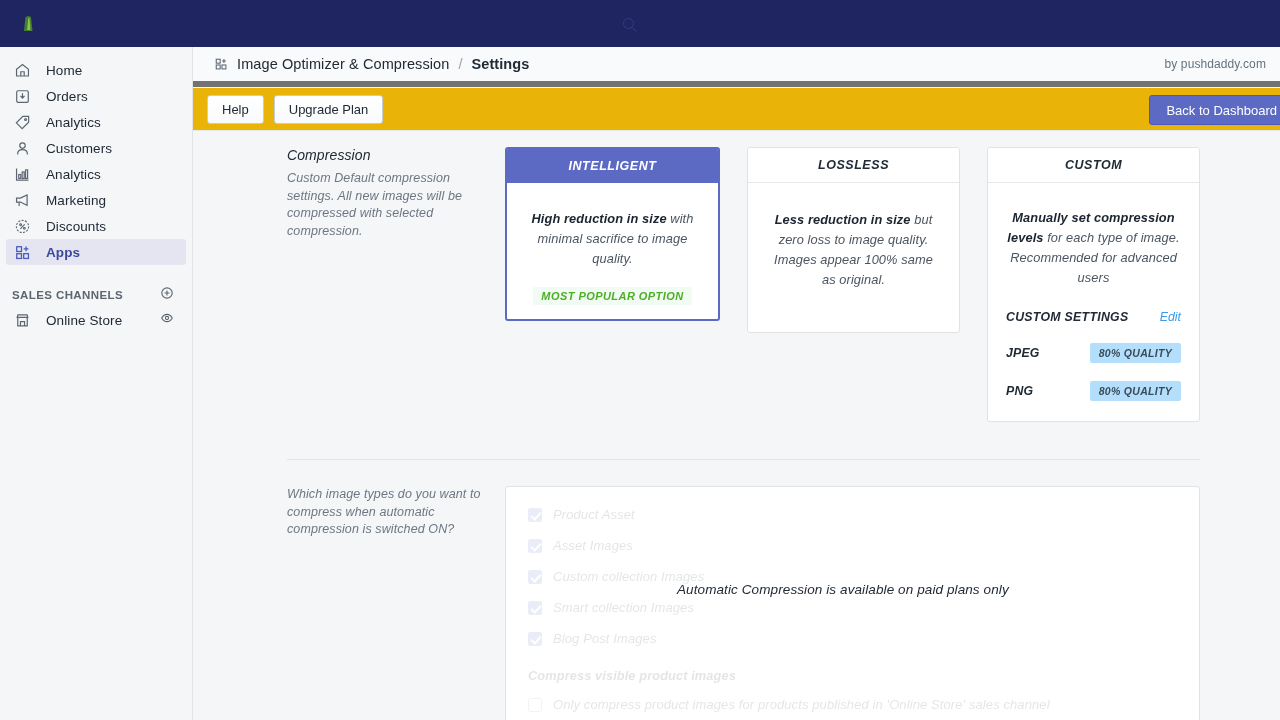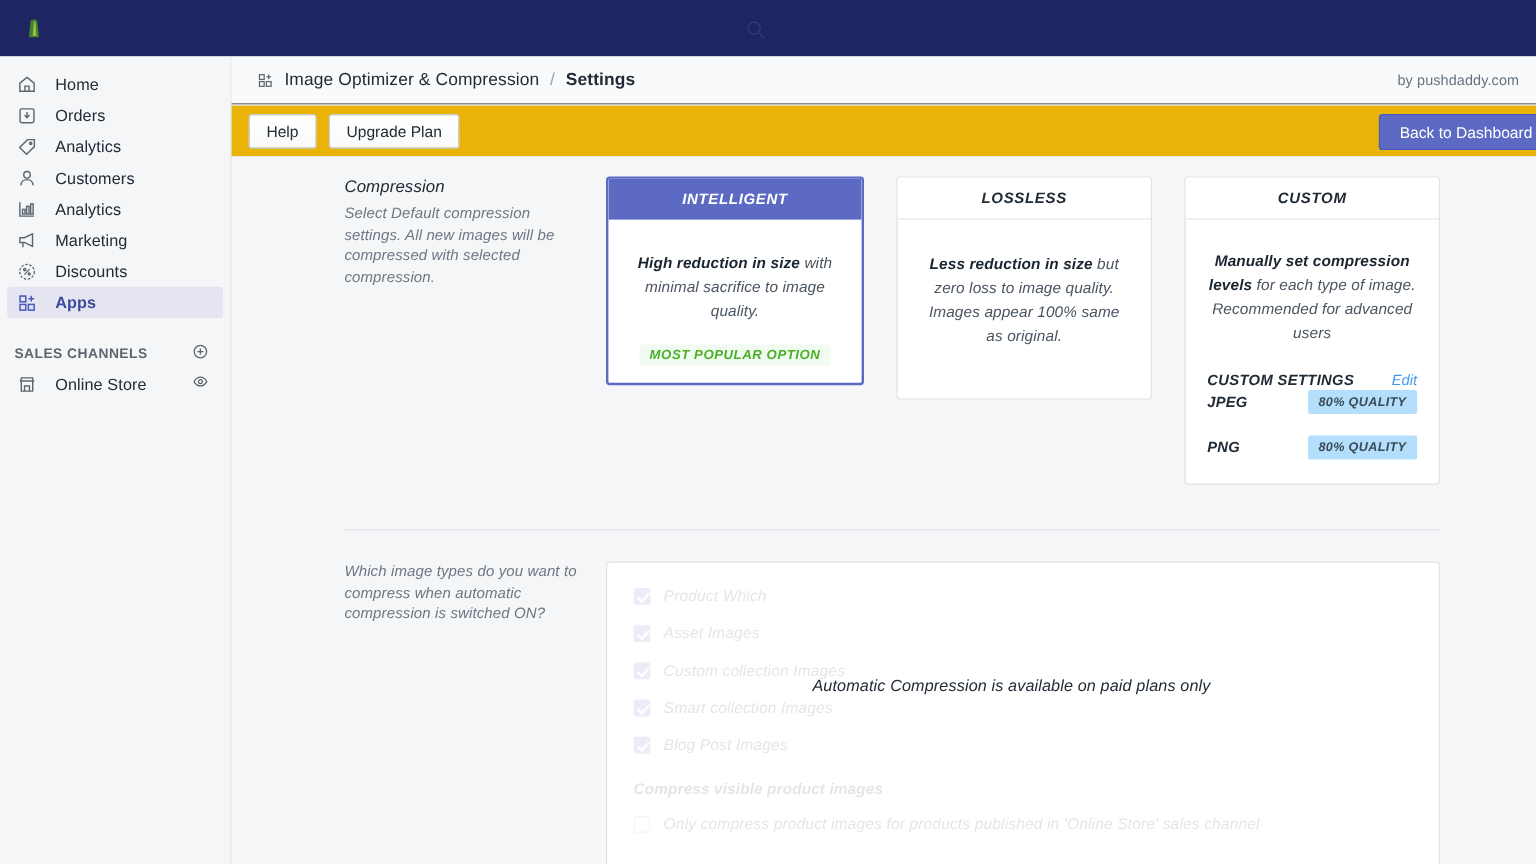--- a/index.html
+++ b/index.html
@@ -81,21 +81,21 @@
   .section-head-label {
     font-size: 11.5px; font-weight: 600; color: #5c6670;
     letter-spacing: .4px;
   }
 
   
   .page-header {
     position: absolute; top: 47px; left: 193px;
     width: 1087px; height: 40px;
     background: #f9fafb;
-    border-bottom: 1px solid #737373;
+    border-bottom: 6px solid #737373;
     display: flex; align-items: center;
     padding: 0 14px 0 21px;
   }
   .breadcrumb { display: flex; align-items: center; gap: 9px; }
   .breadcrumb-app {
     font-size: 14.5px; color: #212b36; letter-spacing: .1px;
   }
   .breadcrumb-sep { font-size: 14.5px; color: #9aa5b1; }
   .breadcrumb-page {
     font-size: 14.5px; color: #212b36; font-weight: 600; letter-spacing: .1px;
@@ -187,21 +187,21 @@
   }
   .card-intelligent .card-body { padding-bottom: 14px; }
   .card-lossless .card-body { padding-top: 27px; padding-bottom: 42px; }
   .card-custom .card-body { padding-top: 25px; padding-bottom: 18px; }
 
   .custom-settings {
     margin-top: 22px; text-align: left;
   }
   .cs-row {
     display: flex; align-items: center; justify-content: space-between;
-    margin-bottom: 1px;
+    margin-bottom: 19px;
   }
   .cs-title {
     font-size: 12.3px; font-weight: 700; color: #212b36; letter-spacing: .3px;
   }
   .cs-edit {
     font-size: 12.3px; color: #3d9ae8; cursor: pointer;
   }
   .cs-label {
     font-size: 12.3px; font-weight: 700; color: #212b36; letter-spacing: .2px;
   }
@@ -416,21 +416,21 @@
   <button class="btn">Help</button>
   <button class="btn">Upgrade Plan</button>
   <button class="btn-primary">Back to Dashboard</button>
 </div>
 
 <div class="content">
 
   <div class="section">
     <div class="section-left">
       <div class="section-title">Compression</div>
-      <div class="section-desc">Select Default compression settings. All new images will be compressed with selected compression.</div>
+      <div class="section-desc">Custom Default compression settings. All new images will be compressed with selected compression.</div>
     </div>
 
     <div class="cards">
 
       <div class="card card-intelligent selected">
         <div class="card-head">INTELLIGENT</div>
         <div class="card-body">
           <div class="card-text">
             <b>High reduction in size</b><span> with minimal sacrifice to image quality.</span>
           </div>
@@ -478,21 +478,21 @@
 
   <div class="section section2">
     <div class="section-left">
       <div class="section-desc">Which image types do you want to compress when automatic compression is switched ON?</div>
     </div>
 
     <div class="auto-panel">
 
       <div class="cb-row">
         <span class="cb-box"></span>
-        <span class="cb-label">Product Which</span>
+        <span class="cb-label">Product Asset</span>
       </div>
       <div class="cb-row">
         <span class="cb-box"></span>
         <span class="cb-label">Asset Images</span>
       </div>
       <div class="cb-row">
         <span class="cb-box"></span>
         <span class="cb-label">Custom collection Images</span>
       </div>
       <div class="cb-row">

